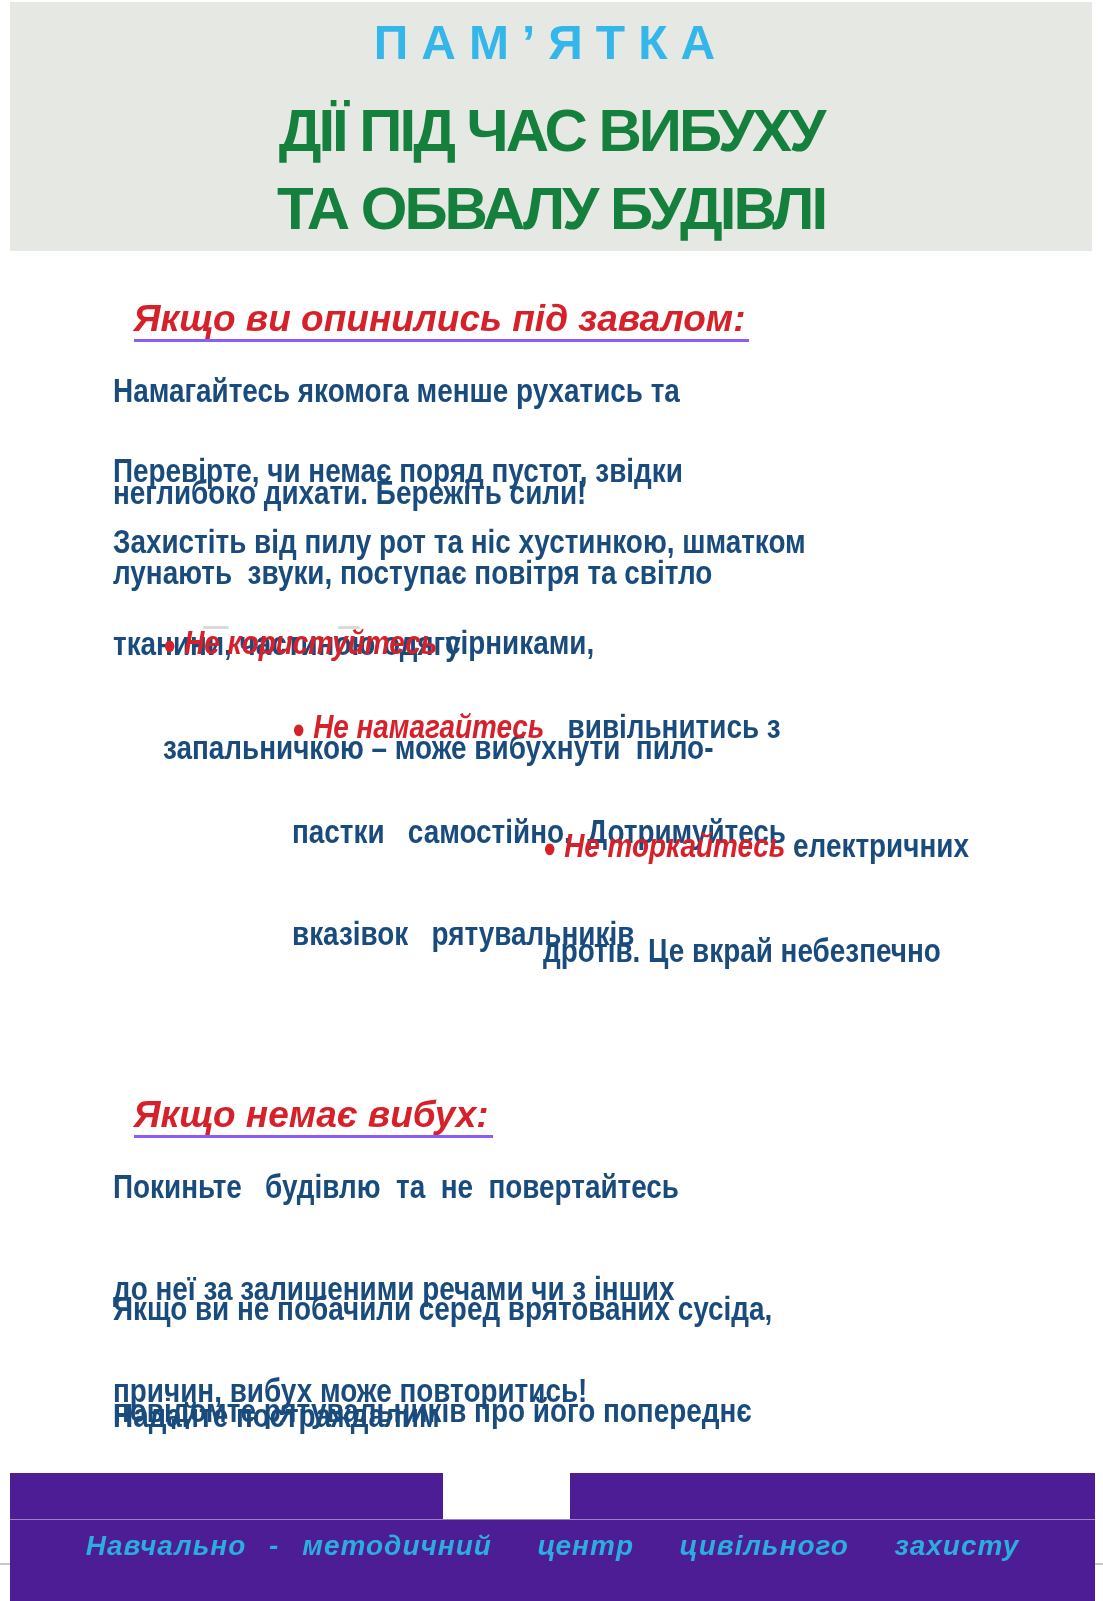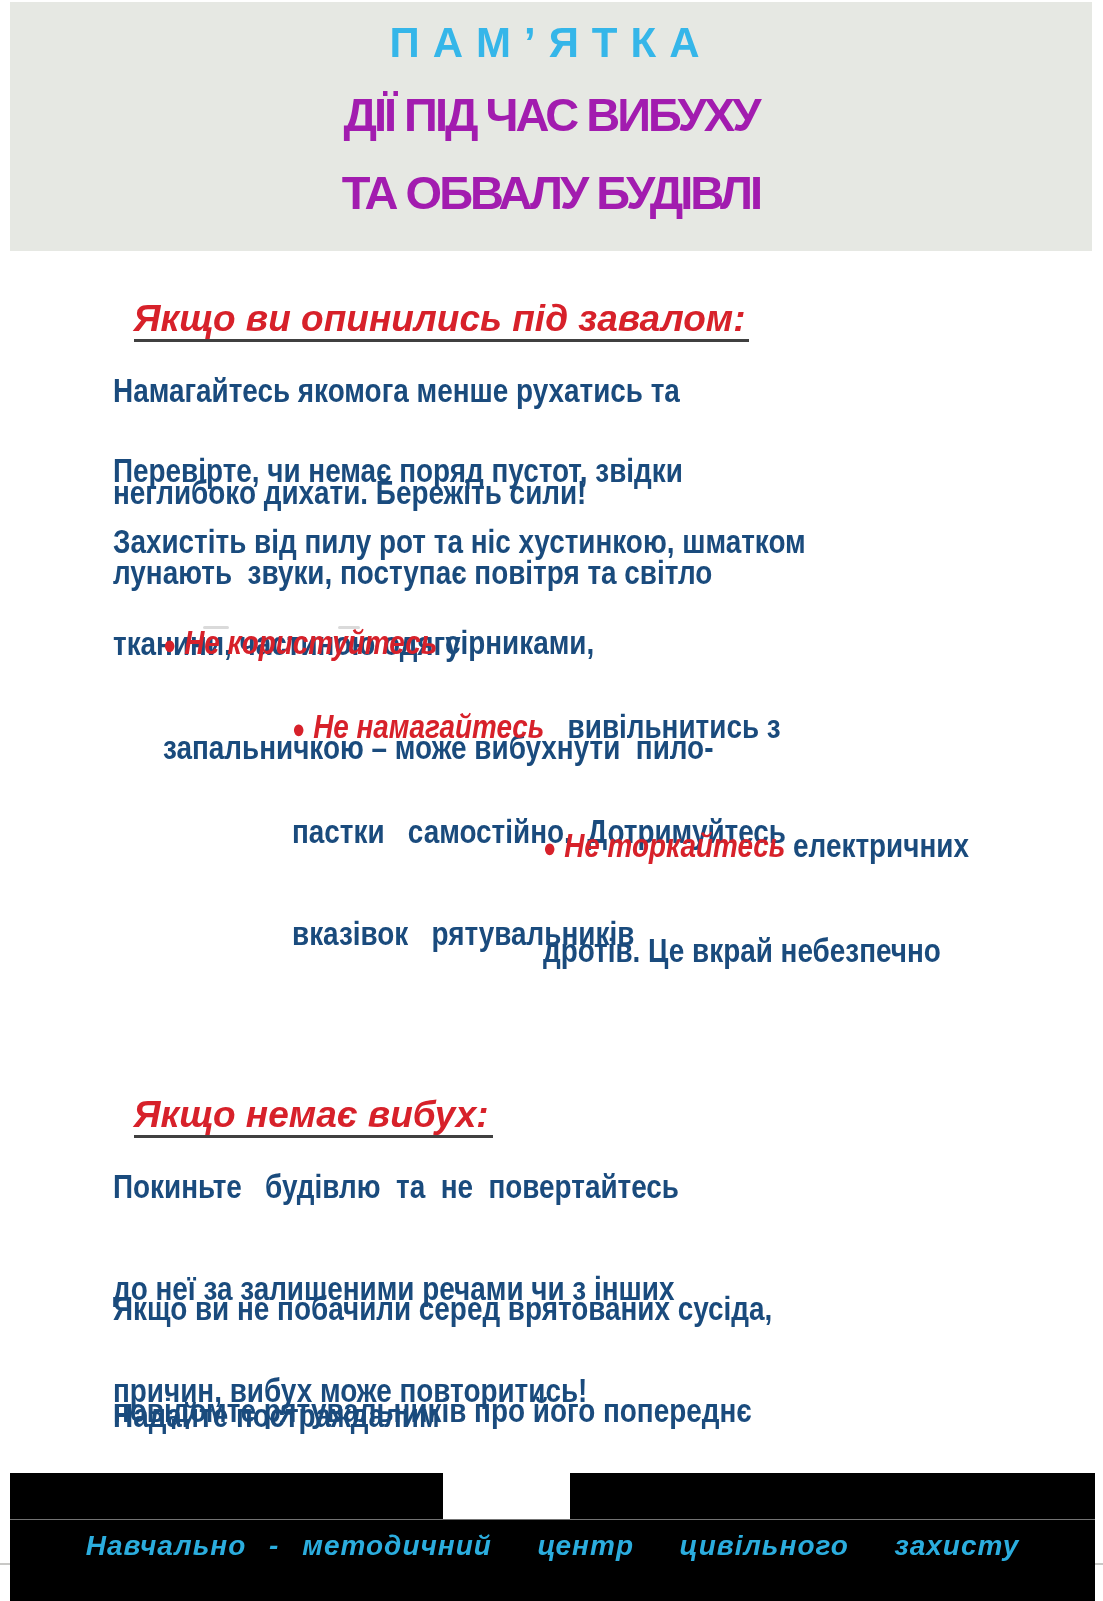--- a/index.html
+++ b/index.html
@@ -9,36 +9,36 @@
     font-family:"Liberation Sans", sans-serif;
   }
   .abs{position:absolute;}
 
   
   .header{
     left:10px;top:2px;width:1082px;height:249px;
     background:#e6e8e3;text-align:center;padding-top:14px;box-sizing:border-box;
   }
   .kicker{
-    font-size:42px;line-height:54px;font-weight:bold;
+    font-size:48px;line-height:54px;font-weight:bold;
     color:#35b6e9;letter-spacing:13px;
   }
   .title{
-    margin-top:6px;
-    color:#a21caf;font-weight:bold;
-    font-size:47px;line-height:78px;letter-spacing:-3px;
+    margin-top:22px;
+    color:#15803d;font-weight:bold;
+    font-size:60px;line-height:78px;letter-spacing:-3px;
   }
 
   
   .h-red{
     left:113px;color:#d7212a;font-weight:bold;font-style:italic;
     font-size:37px;line-height:38px;white-space:pre;
   }
   .h-red .u{
-    display:inline-block;border-bottom:3px solid #404040;
+    display:inline-block;border-bottom:3px solid #8b5cf6;
     padding-bottom:1px;padding-right:4px;
   }
 
   
   .para,.warn{
     color:#1a4b7d;font-weight:bold;
     font-size:34px;line-height:34px;white-space:pre;
     transform:scaleX(0.82);transform-origin:0 0;
   }
   .para{left:113px;}
@@ -48,21 +48,21 @@
   
   .warn .dot{color:#d7212a;font-size:27px;}
   .warn .em{color:#d7212a;font-style:italic;}
 
   
   .rem{height:3px;background:rgba(140,140,140,0.32);border-radius:2px;}
 
   
   .footer{
     left:10px;top:1473px;width:1085px;height:128px;
-    background:#000000;
+    background:#4c1d95;
   }
   .notch{position:absolute;left:433px;top:0;width:127px;height:46px;background:#ffffff;}
   .notch-line{position:absolute;left:0;top:46px;width:100%;height:1px;background:rgba(255,255,255,0.45);}
   .fline{
     position:absolute;width:100%;text-align:center;
     color:#2badde;font-style:italic;font-weight:bold;
     font-size:28px;line-height:30px;letter-spacing:1px;word-spacing:14px;
     white-space:pre;
   }
   .f1{top:58px;}

